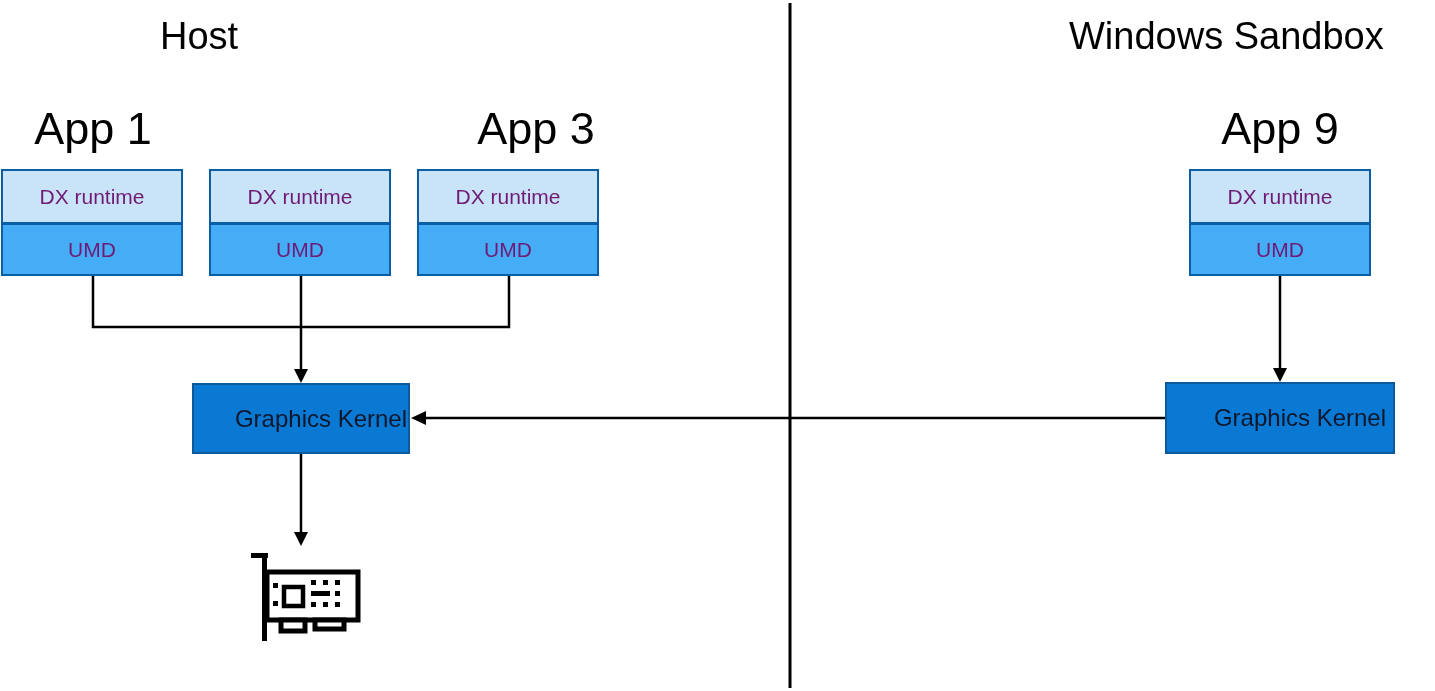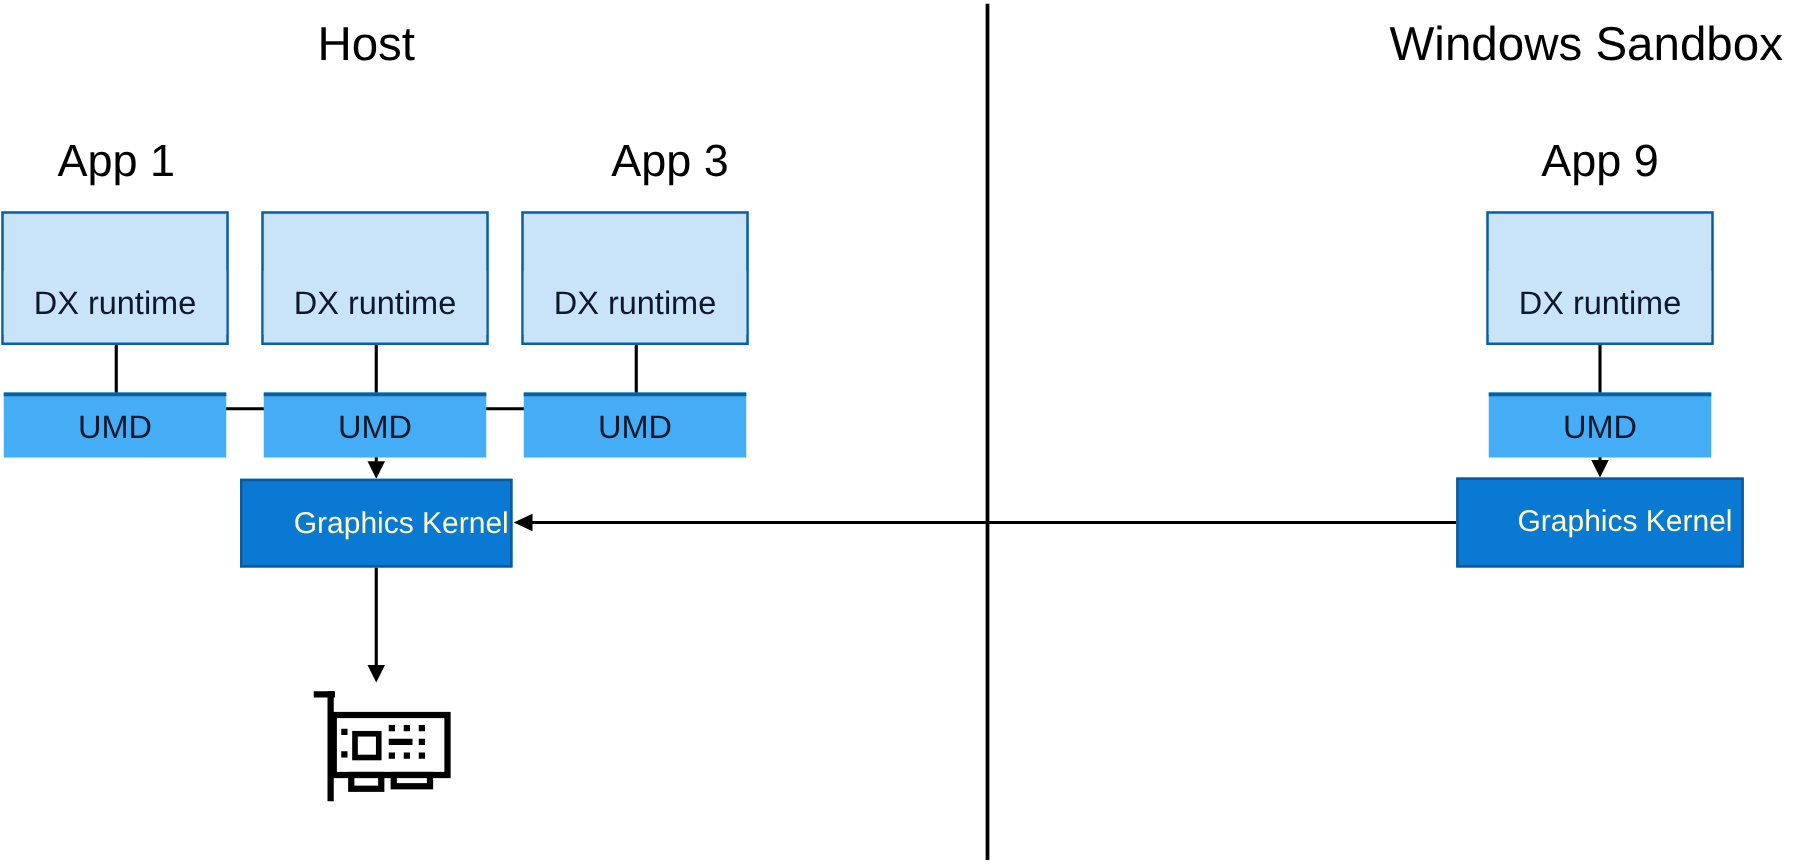--- a/index.html
+++ b/index.html
@@ -8,48 +8,48 @@
     width:1435px;height:691px;
     background:#ffffff;
     font-family:"Liberation Sans", sans-serif;
     color:#000;
     overflow:hidden;
   }
   .overlay{position:absolute;left:0;top:0;width:1435px;height:691px;}
   .section-title{
     position:absolute;top:14px;
     font-size:38px;line-height:44px;font-weight:400;
-    text-align:center;color:#000;white-space:nowrap;
+    color:#000;white-space:nowrap;
   }
   .host-title{left:160px;width:266px;}
   .sandbox-title{left:1069px;width:400px;}
   .app-label{
     position:absolute;top:108px;width:160px;
-    font-size:36px;line-height:42px;font-weight:400;
+    font-size:45px;line-height:42px;font-weight:400;
     text-align:center;color:#000;white-space:nowrap;
   }
   .app-box{
     position:absolute;top:169px;width:182px;height:107px;
     box-sizing:border-box;
     border:2px solid #0a5fa4;
     background:#c9e3f8;
   }
   .layer{
     box-sizing:border-box;
     display:flex;align-items:center;justify-content:center;
-    font-size:26px;color:#0f172a;margin-top:46px;
+    font-size:21px;color:#701a75;
   }
   .layer.dx{height:51px;background:#c9e3f8;}
   .layer.umd{height:52px;background:#45adf5;border-top:3px solid #0a5fa4;}
   .kernel-box{
     position:absolute;
     box-sizing:border-box;
     background:#0a79d4;border:2px solid #0a5a9c;
     display:flex;align-items:center;justify-content:center;
-    font-size:24px;color:#fef9c3;white-space:nowrap;padding-left:40px;
+    font-size:24px;color:#0f172a;white-space:nowrap;padding-left:40px;
   }
   .kernel-host{left:192px;top:383px;width:218px;height:71px;}
   .kernel-sandbox{left:1165px;top:382px;width:230px;height:72px;}
 </style>
 </head>
 <body>
 
 <div class="canvas">
 
   <svg class="overlay" width="1435" height="691" viewBox="0 0 1435 691" xmlns="http://www.w3.org/2000/svg">

